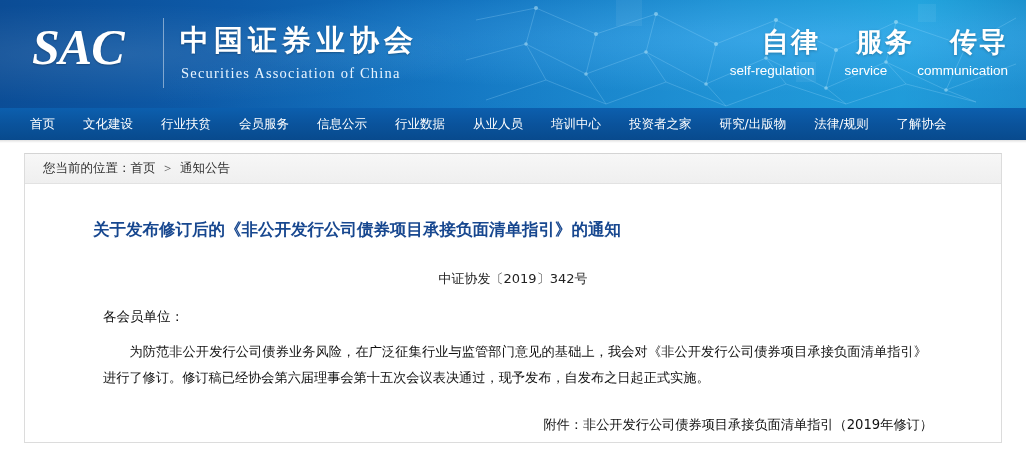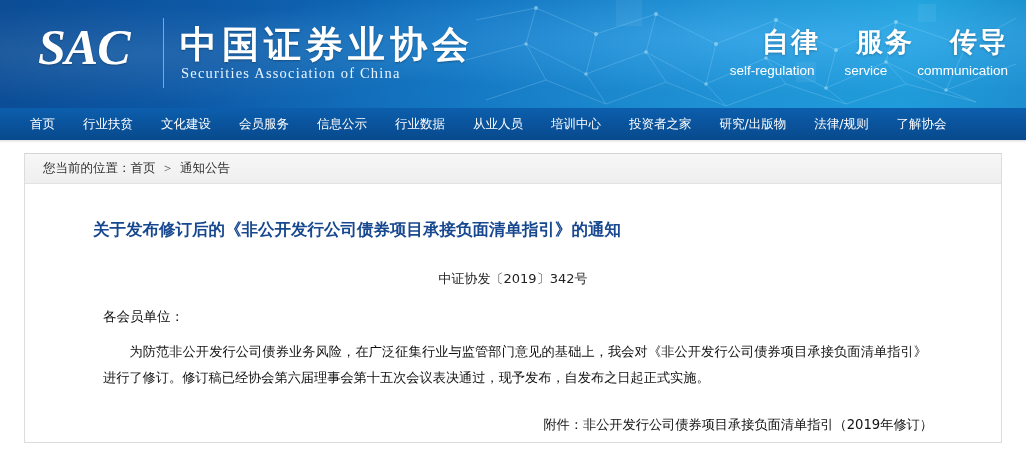--- a/index.html
+++ b/index.html
@@ -43,21 +43,21 @@
     position: absolute;
     left: 0;
     top: 0;
     width: 520px;
     height: 108px;
     background: radial-gradient(ellipse at 20% 50%, rgba(255,255,255,0.10) 0%, rgba(255,255,255,0) 65%);
     pointer-events: none;
   }
   .sac-logo {
     position: absolute;
-    left: 38px;
+    left: 32px;
     top: 22px;
     color: #ffffff;
     font-family: "Liberation Serif", serif;
     font-weight: bold;
     font-size: 50px;
     letter-spacing: -1px;
     font-style: italic;
     text-shadow: 0 1px 2px rgba(0,0,0,0.25);
     line-height: 1;
   }
@@ -67,21 +67,21 @@
     top: 18px;
     width: 1px;
     height: 70px;
     background: rgba(255,255,255,0.45);
   }
   .org-cn {
     position: absolute;
     left: 180px;
     top: 26px;
     color: #ffffff;
-    font-size: 37px;
+    font-size: 29px;
     letter-spacing: 5px;
     font-weight: bold;
     font-family: "DejaVu Sans", sans-serif;
     text-shadow: 0 1px 2px rgba(0,0,0,0.28);
     line-height: 1;
   }
   .org-en {
     position: absolute;
     left: 181px;
     top: 66px;
@@ -298,22 +298,22 @@
     </div>
     <div class="slogan-en">
       <span>self-regulation</span>
       <span>service</span>
       <span>communication</span>
     </div>
   </div>
 
   <div class="navbar">
     <div class="nav-item">首页</div>
+    <div class="nav-item">文化建设</div>
     <div class="nav-item">行业扶贫</div>
-    <div class="nav-item">文化建设</div>
     <div class="nav-item">会员服务</div>
     <div class="nav-item">信息公示</div>
     <div class="nav-item">行业数据</div>
     <div class="nav-item">从业人员</div>
     <div class="nav-item">培训中心</div>
     <div class="nav-item">投资者之家</div>
     <div class="nav-item">研究/出版物</div>
     <div class="nav-item">法律/规则</div>
     <div class="nav-item">了解协会</div>
   </div>

